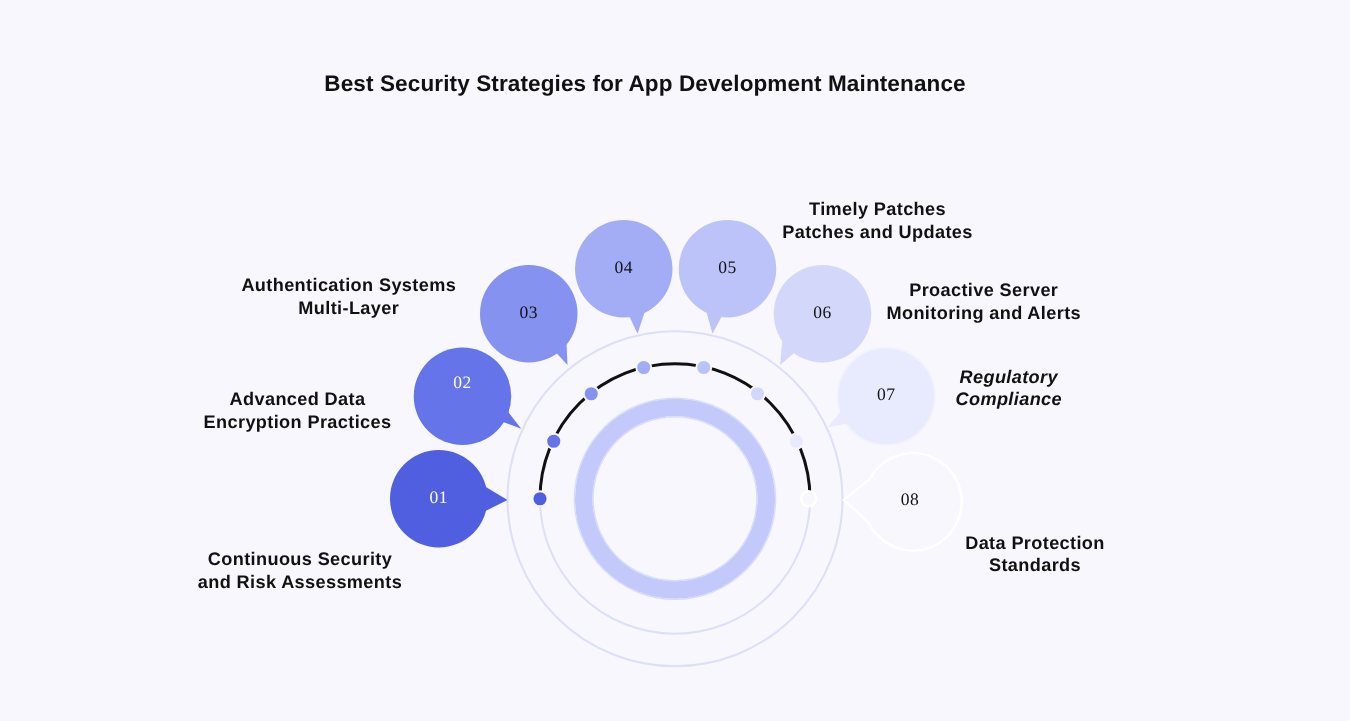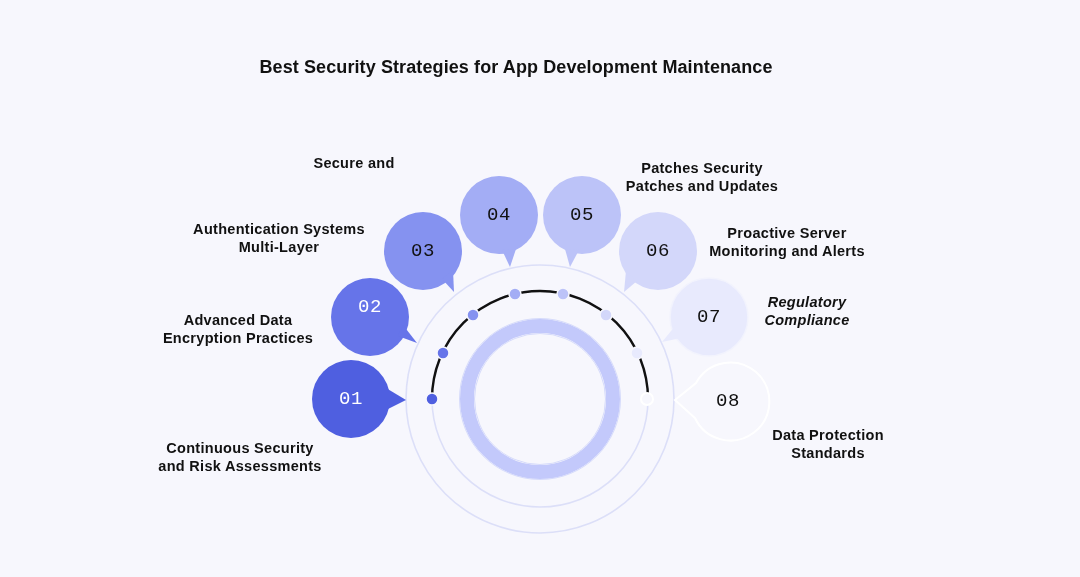--- a/index.html
+++ b/index.html
@@ -13,22 +13,22 @@
       position: absolute; left: 0; top: 57px; width: 1032px;
       text-align: center;
       font-family: "Liberation Sans", sans-serif;
       font-weight: bold; font-size: 18px; color: #111;
       letter-spacing: 0.1px;
     }
     svg.diagram { position: absolute; left: 0; top: 0; }
     .bubble-num {
       position: absolute; width: 78px; height: 78px;
       display: flex; align-items: center; justify-content: center;
-      font-family: Liberation Mono, monospace;
-      font-size: 19px; font-weight: normal;
+      font-family: Liberation Serif, serif;
+      font-size: 14px; font-weight: normal;
       letter-spacing: 0.5px;
     }
     .label {
       position: absolute;
       font-family: "Liberation Sans", sans-serif;
       font-weight: bold; font-size: 14.5px; color: #111;
       line-height: 18px; text-align: center; white-space: nowrap;
       letter-spacing: 0.3px;
     }
     .label span { display: block; }
@@ -105,24 +105,23 @@
 </div>
 <div class="label" style="left:138px;top:311px;width:200px;">
   <span>Advanced Data</span>
   <span>Encryption Practices</span>
 </div>
 <div class="label" style="left:170px;top:220px;width:218px;">
   <span>Authentication Systems</span>
   <span>Multi-Layer</span>
 </div>
 <div class="label" style="left:236px;top:154px;width:236px;">
-  <span>Secure and</span>
 </div>
 <div class="label" style="left:604px;top:159px;width:196px;">
-  <span>Patches Security</span>
+  <span>Timely Patches</span>
   <span>Patches and Updates</span>
 </div>
 <div class="label" style="left:692px;top:224px;width:190px;">
   <span>Proactive Server</span>
   <span>Monitoring and Alerts</span>
 </div>
 <div class="label" style="left:747px;top:293px;width:120px;font-style:italic;">
   <span>Regulatory</span>
   <span>Compliance</span>
 </div>

